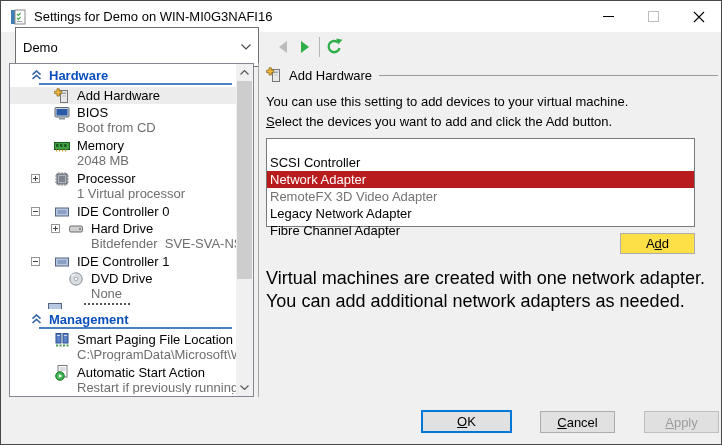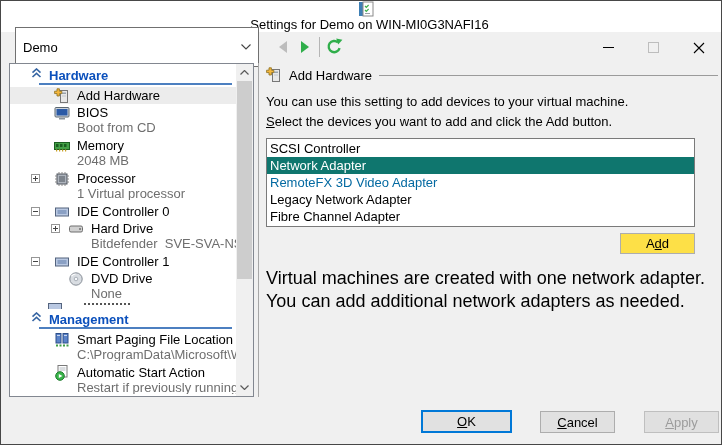--- a/index.html
+++ b/index.html
@@ -1,39 +1,39 @@
 <!DOCTYPE html>
 <html><head>
 <meta charset="utf-8">
 <style>
   html,body{margin:0;padding:0;background:#fff;}
   .window{position:relative;width:722px;height:445px;box-sizing:border-box;
     font-family:"Liberation Sans",sans-serif;font-size:13px;color:#000;
     background:#f0f0f0;border:1px solid #474747;overflow:hidden;}
   
-  .titlebar{height:31px;background:#fff;display:flex;align-items:center;padding-left:9px;flex-direction:column;}
+  .titlebar{height:31px;background:#fff;display:flex;align-items:center;padding-left:9px;}
   .title-icon{width:16px;height:16px;flex:none;display:flex;}
   .title-text{margin-left:8px;white-space:nowrap;}
   .win-controls{margin-left:auto;display:flex;height:100%;}
   .win-btn{width:45px;height:31px;display:flex;align-items:center;justify-content:center;}
   .min-glyph{width:11px;height:1px;background:#000;}
   .max-glyph{width:9px;height:9px;border:1px solid #bdbdbd;}
   
   .toolbar{height:30px;display:flex;align-items:center;padding-left:14px;}
   .combo{width:228px;height:22px;background:#fff;border:1px solid #707070;
     display:flex;align-items:center;padding:8px 7px;}
   .combo-chevron{margin-left:auto;display:flex;}
   .nav{display:flex;align-items:center;margin-left:13px;}
   .nav-btn{width:22px;height:22px;display:flex;align-items:center;justify-content:center;}
   .tool-sep{width:1px;height:20px;background:#b5b5b5;margin:0 3px;}
   
   .sidebar{position:absolute;left:8px;top:62px;width:245px;height:334px;background:#fff;
     border:1px solid #828790;box-sizing:border-box;overflow:hidden;}
   .sidebar-content{position:absolute;left:0;top:0;right:17px;bottom:0;overflow:hidden;}
-  .section-header{display:flex;align-items:flex-start;height:14px;margin-top:4px;padding-left:21px;
+  .section-header{display:flex;align-items:center;height:14px;margin-top:4px;padding-left:21px;
     gap:7px;color:#0b50bc;font-weight:bold;}
   .section-header.second{margin-top:3px;}
   .section-underline{height:2px;background:#4c7fc0;margin:1px 4px 2px 29px;}
   .item{display:flex;align-items:center;height:17px;}
   .item.selected{background:#ececec;}
   .item .icon{width:16px;height:16px;margin-right:7px;flex:none;display:flex;}
   .l0{padding-left:44px;}
   .l0x{padding-left:21px;}
   .l0x .expbox{margin-right:14px;}
   .l1{padding-left:58px;}
@@ -56,24 +56,24 @@
   .sb-thumb{position:absolute;left:1px;right:1px;top:17px;height:198px;background:#cdcdcd;}
   .vdivider{position:absolute;left:257px;top:62px;width:1px;height:334px;background:#a7a7a7;}
   
   .panel{position:absolute;left:265px;top:62px;width:452px;}
   .panel-header{display:flex;align-items:center;margin-top:4px;height:16px;}
   .panel-header .icon{width:16px;height:16px;margin-right:7px;display:flex;}
   .panel-header .rule{flex:1;height:1px;background:#9b9b9b;margin-left:7px;}
   .desc{margin-top:11px;height:15px;}
   .instruction{margin-top:5px;height:15px;}
   .listbox{margin-top:9px;width:429px;height:89px;box-sizing:border-box;border:1px solid #7a7a7a;
-    background:#fff;padding-top:1px;}
+    background:#fff;padding-top:15px;}
   .opt{height:17px;line-height:17px;padding-left:3px;}
-  .opt.selected{background:#0f766e;color:#fff;}
-  .opt.disabled{color:#0369a1;}
+  .opt.selected{background:#b91c1c;color:#fff;}
+  .opt.disabled{color:#737373;}
   .add-row{width:429px;display:flex;justify-content:flex-end;margin-top:6px;}
   .btn{height:21px;width:75px;box-sizing:border-box;background:#fde047;border:1px solid #adadad;
     display:flex;align-items:center;justify-content:center;}
   .note{margin-top:13px;width:447px;font-size:18px;line-height:1.3;}
   
   .btn-ok{position:absolute;left:420px;top:409px;width:91px;height:23px;box-sizing:border-box;
     border:2px solid #0078d7;background:#e1e1e1;display:flex;align-items:center;justify-content:center;}
   .btn-cancel{position:absolute;left:539px;top:410px;width:75px;height:22px;box-sizing:border-box;
     border:1px solid #adadad;background:#e1e1e1;display:flex;align-items:center;justify-content:center;}
   .btn-apply{position:absolute;left:643px;top:410px;width:75px;height:22px;box-sizing:border-box;

